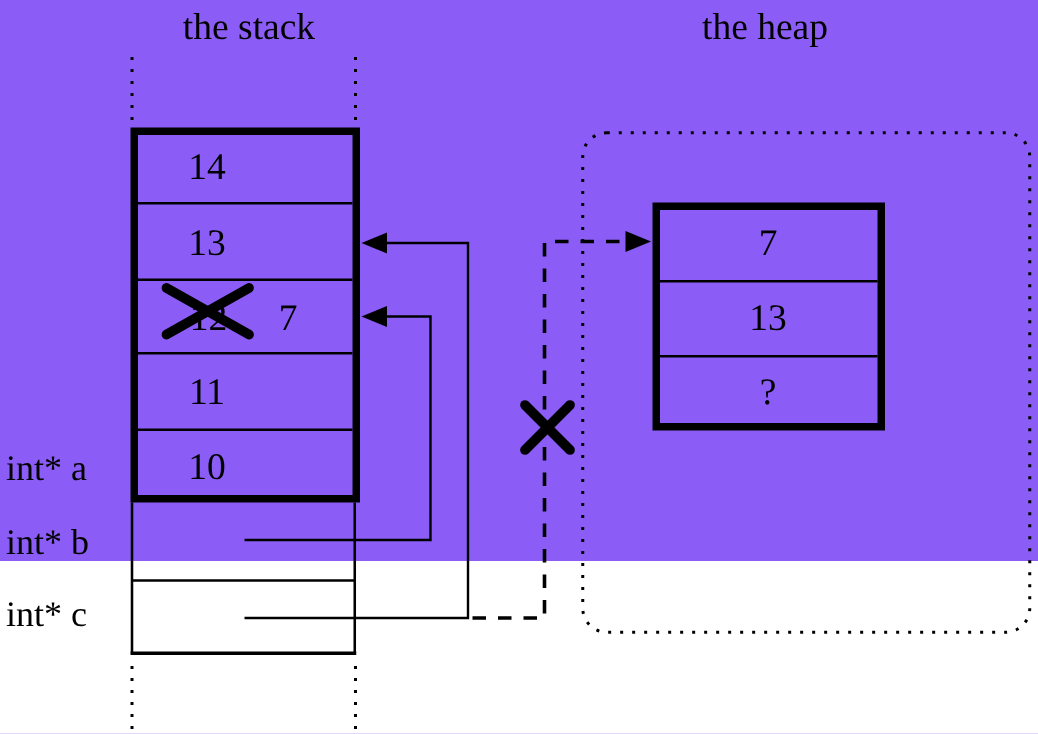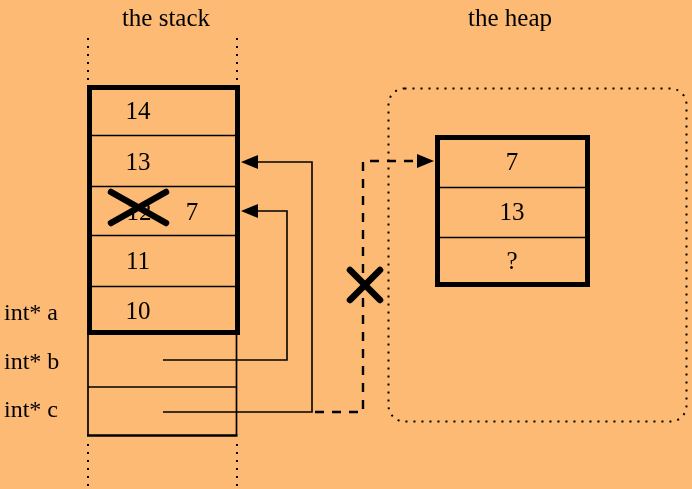--- a/index.html
+++ b/index.html
@@ -6,22 +6,22 @@
     margin: 0;
     padding: 0;
     background: #ffffff;
     width: 692px;
     height: 489px;
     overflow: hidden;
   }
   #stage {
     position: relative;
     width: 692px;
-    height: 489px;
-    background: #fdba74;
+    height: 374px;
+    background: #8b5cf6;
   }
   svg { display: block; }
   text {
     font-family: "Liberation Serif", "DejaVu Serif", serif;
     fill: #000000;
   }
   .title   { font-size: 25px; text-anchor: middle; }
   .cellval { font-size: 25px; text-anchor: middle; }
   .ptrlbl  { font-size: 24px; text-anchor: start; }
   .thick   { fill: none; stroke: #000; stroke-width: 5; }

